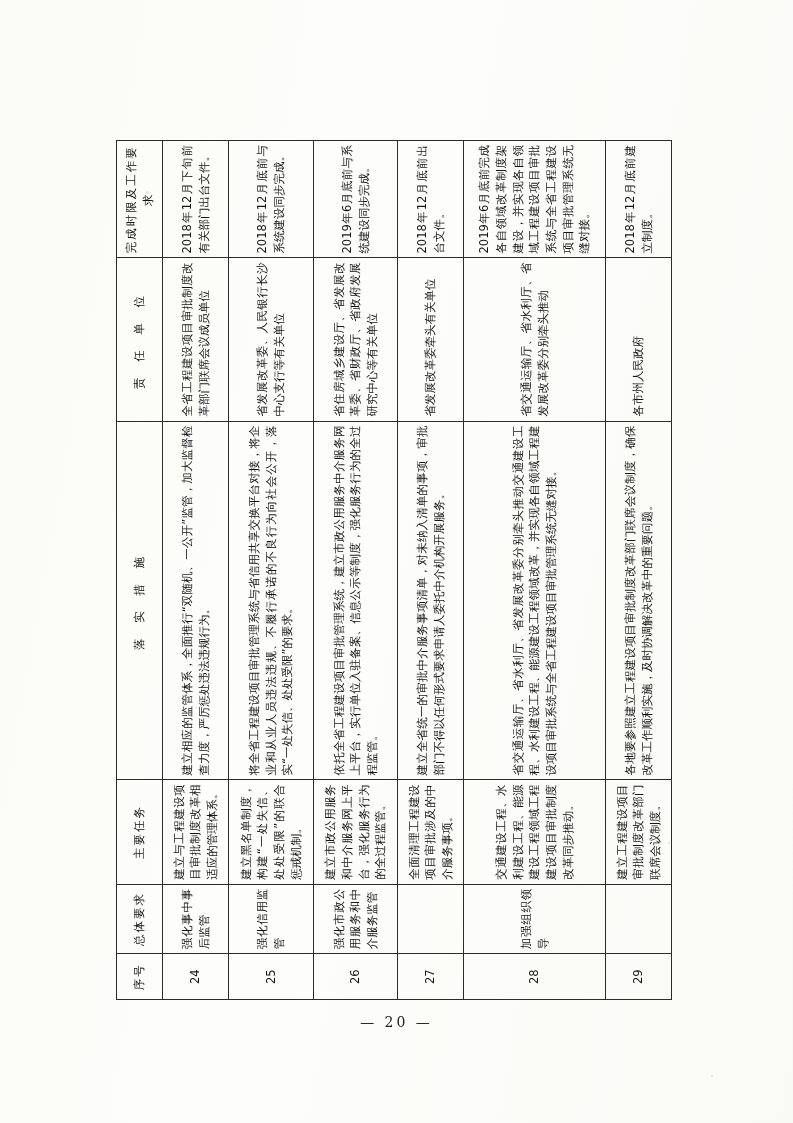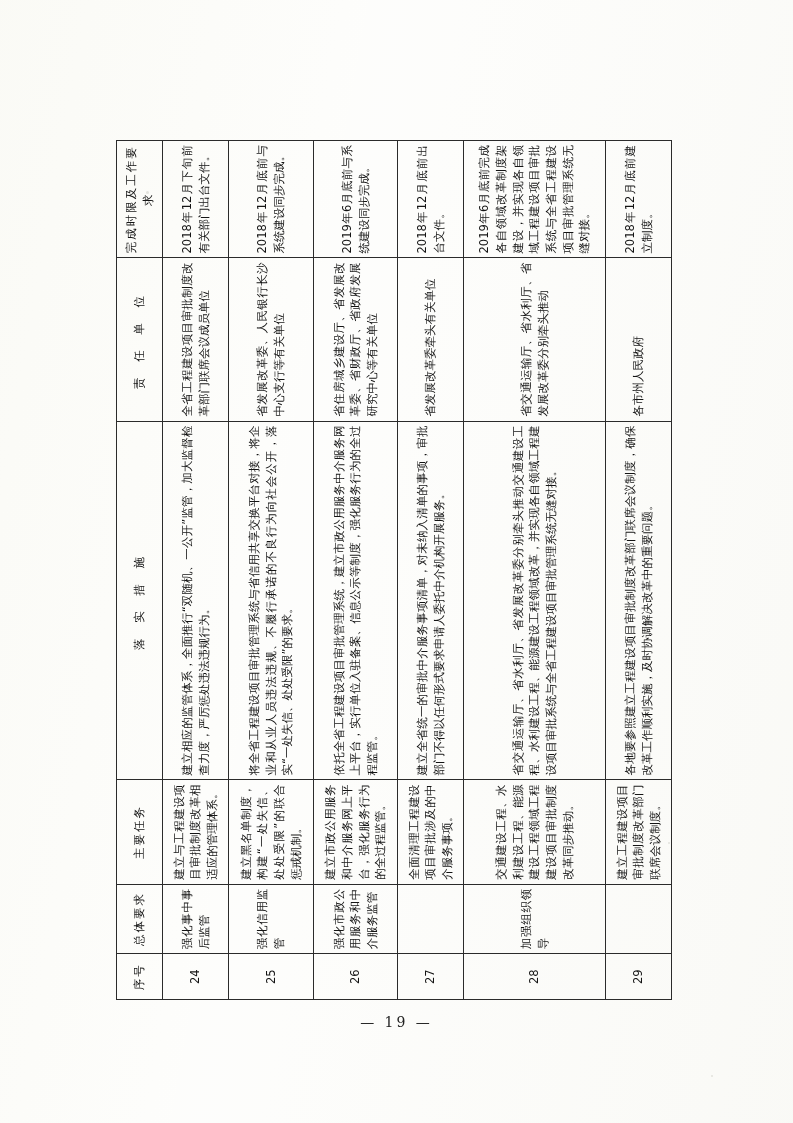--- a/index.html
+++ b/index.html
@@ -168,18 +168,18 @@
           <td class="cell-just"></td>
           <td class="cell-just">建立工程建设项目审批制度改革部门联席会议制度。</td>
           <td class="cell-just">各地要参照建立工程建设项目审批制度改革部门联席会议制度，确保改革工作顺利实施，及时协调解决改革中的重要问题。</td>
           <td class="cell-just">各市州人民政府</td>
           <td class="cell-just">2018年12月底前建立制度。</td>
         </tr>
       </tbody>
     </table>
   </div>
 
-  <div class="page-number">— 19 —</div>
+  <div class="page-number">— 20 —</div>
 
   <div class="speck" style="left:146px; top:191px; width:3px; height:3px;"></div>
   <div class="speck" style="left:668px; top:842px; width:2px; height:2px;"></div>
   <div class="speck" style="left:711px; top:1075px; width:2px; height:2px;"></div>
 </div>
 
 </body></html>

